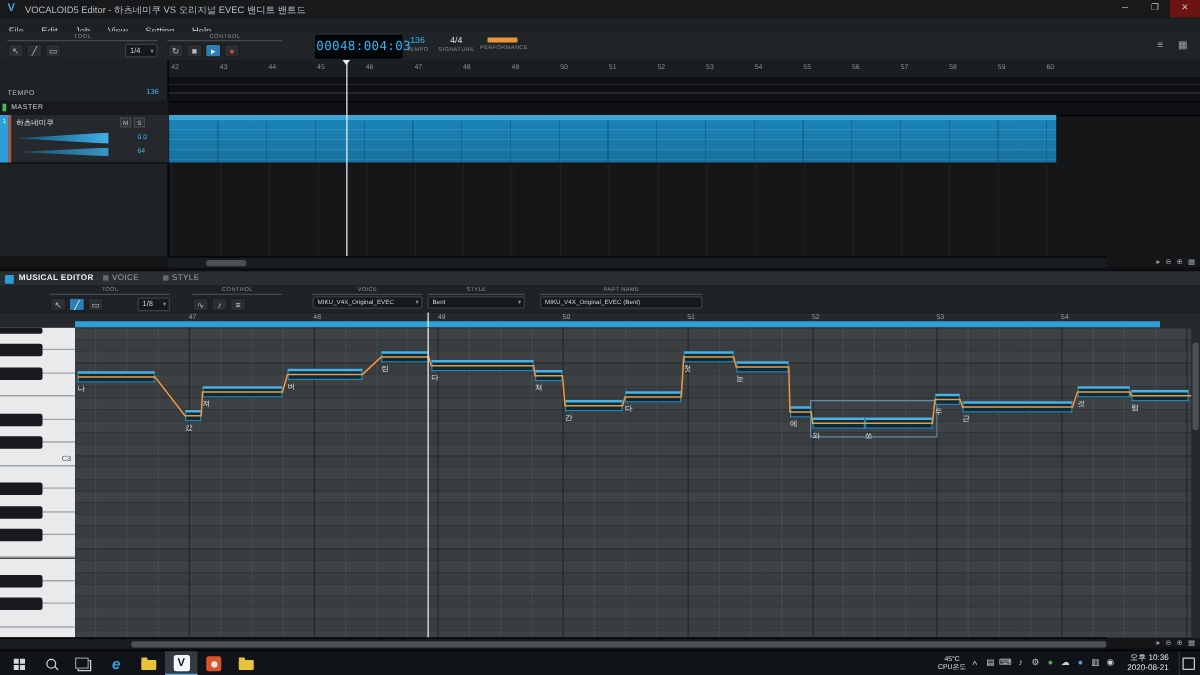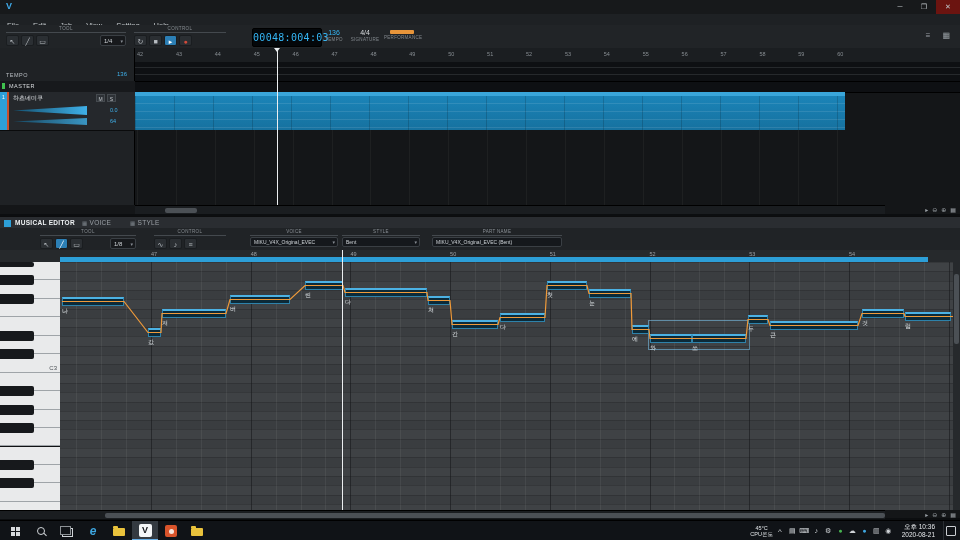--- a/index.html
+++ b/index.html
@@ -136,20 +136,21 @@
   .tray-ic{width:11px;text-align:center;font-size:7px;color:#ced2d6;line-height:20px}
   .clock{font-size:6.5px;line-height:8px;color:#e6e9ec;text-align:right;padding:0 3px}
   .notif{width:14px;height:20px;display:flex;align-items:center;justify-content:center;border-left:1px solid #2a2e33}
   .notif-ic{width:8px;height:8px;border:1px solid #c9cdd1;border-radius:1px}
 </style>
 </head>
 <body>
 
 <div class="titlebar">
   <span class="logo">V</span>
+  <span class="title">VOCALOID5 Editor - 하츠네미쿠 VS 오리지널 EVEC 밴디트 밴트드</span>
   <span class="wbtn min">─</span>
   <span class="wbtn max">❐</span>
   <span class="wbtn close">✕</span>
 </div>
 
 <div class="menubar" id="menubar"><span class="menu-item">File</span><span class="menu-item">Edit</span><span class="menu-item">Job</span><span class="menu-item">View</span><span class="menu-item">Setting</span><span class="menu-item">Help</span></div>
 
 <div class="toolbar">
   <div class="tgroup" style="left:4px;width:124px">
     <div class="tcap">TOOL</div>

